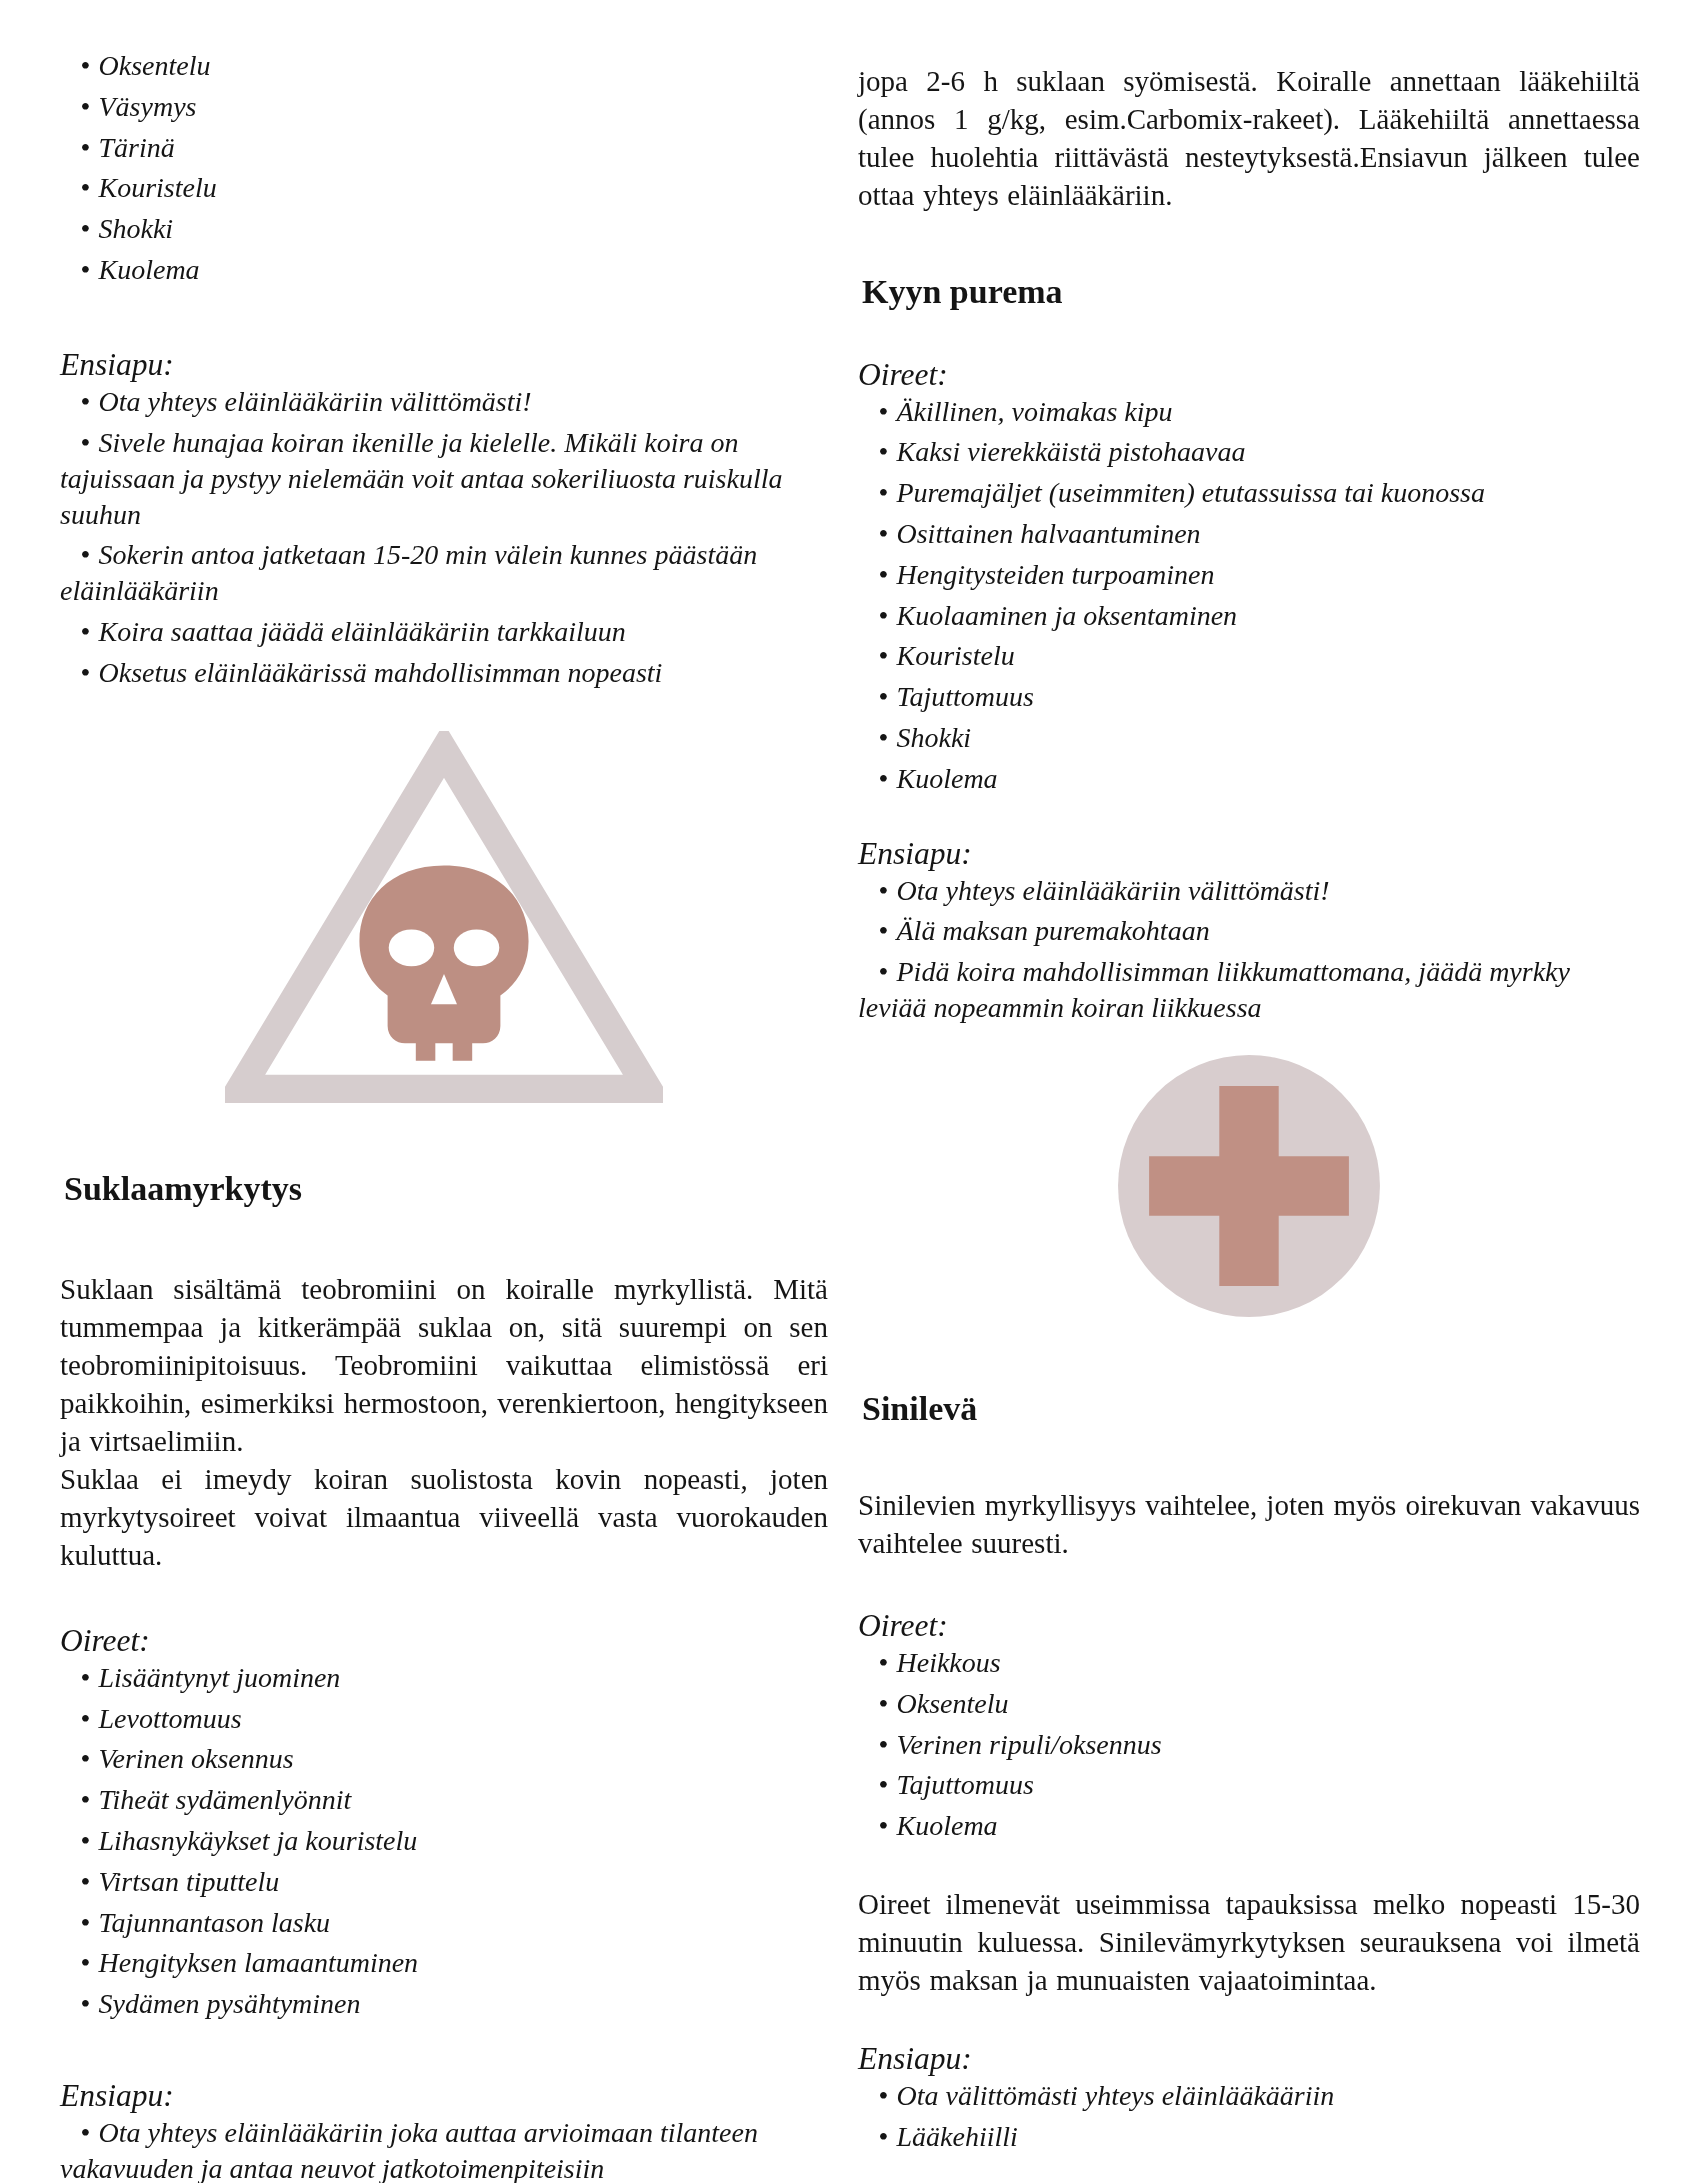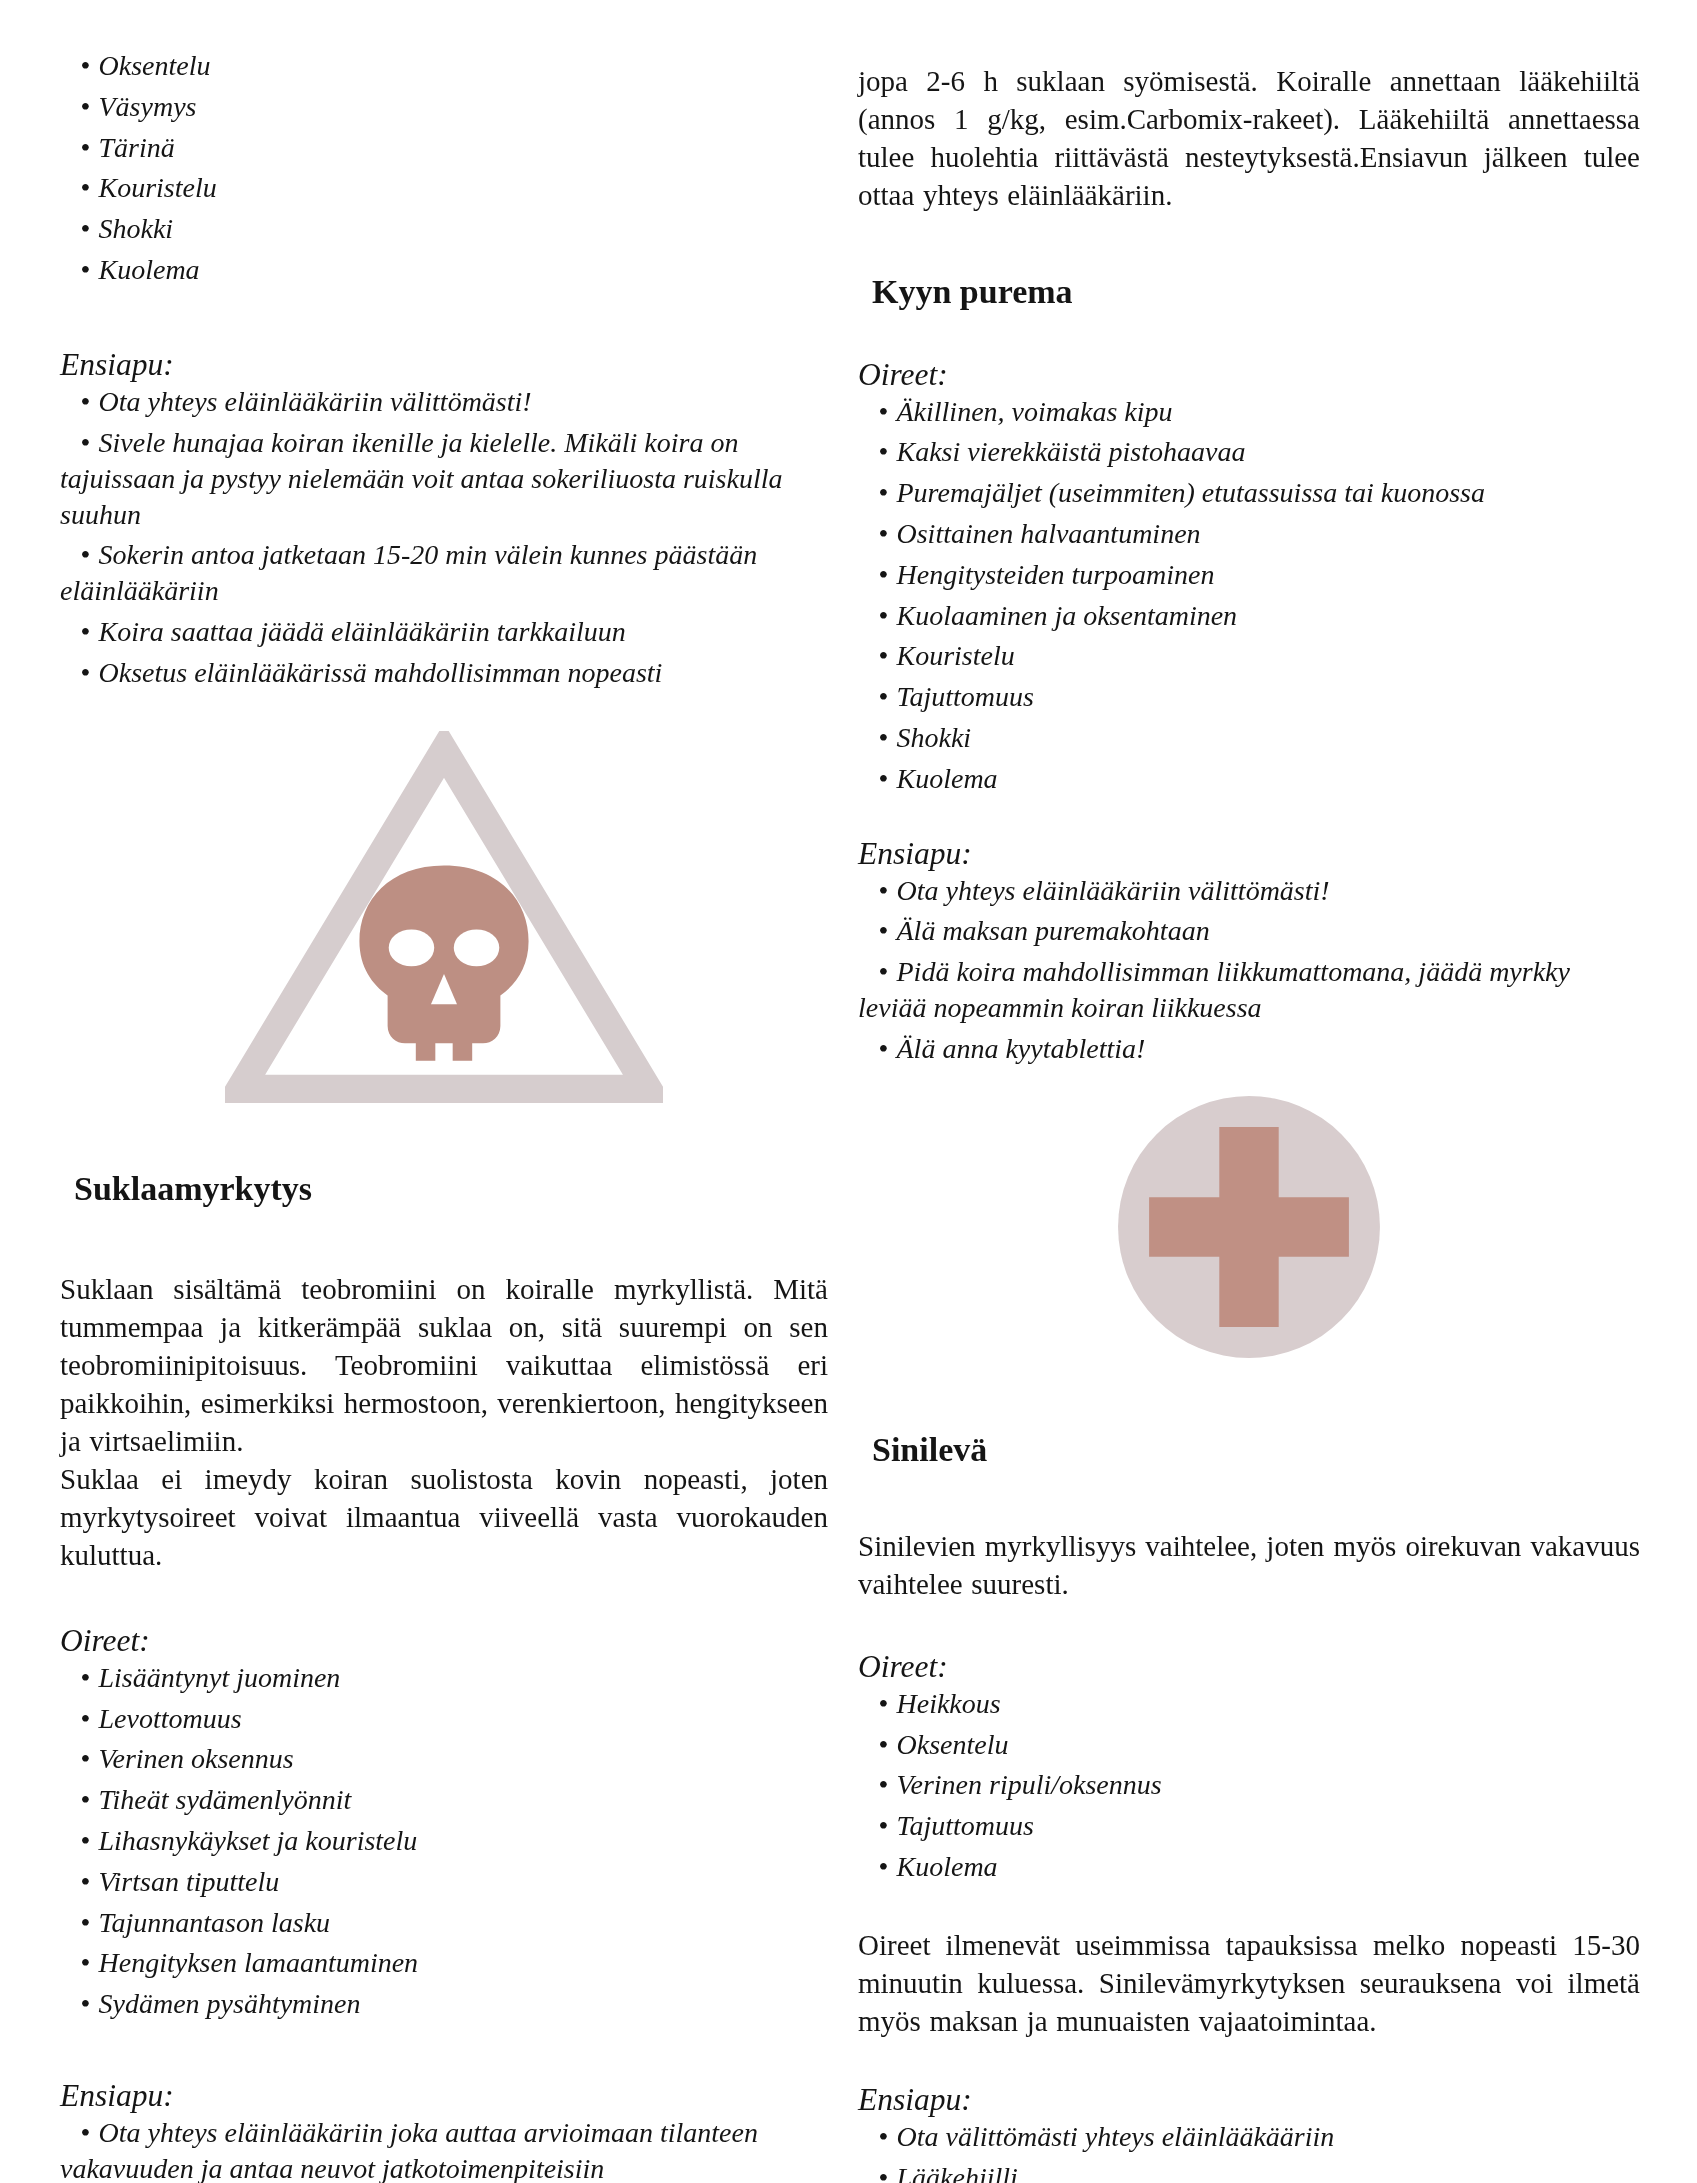--- a/index.html
+++ b/index.html
@@ -11,21 +11,21 @@
   }
   .col { position:absolute; top:48px; }
   .col-left  { left:60px;  width:768px; }
   .col-right { left:858px; width:782px; }
 
   .body-par {
     font-size:29px; line-height:38px; text-align:justify;
     margin:0; word-spacing:1.4px;
   }
   .section-title {
-    font-size:34px; font-weight:bold; margin:14px; line-height:1.15;
+    font-size:34px; font-weight:bold; margin:4px; line-height:1.15;
   }
   .label {
     font-size:31.5px; margin:0; line-height:1.2;font-style:italic;
   }
   ul.blist {
     list-style:none; margin:0; padding:0;
     font-style:italic; font-size:28px;
   }
   ul.blist li {
     line-height:36px; text-indent:20.5px; margin:0 0 4.8px 0;
@@ -122,21 +122,20 @@
         <li><span class="bl">•</span><span class="bt">Shokki</span></li>
         <li><span class="bl">•</span><span class="bt">Kuolema</span></li>
       </ul>
 
     <div class="label mt-55">Ensiapu:</div>
 
     <ul class="blist mt-20">
         <li><span class="bl">•</span><span class="bt">Ota yhteys eläinlääkäriin välittömästi!</span></li>
         <li><span class="bl">•</span><span class="bt">Älä maksan puremakohtaan</span></li>
         <li><span class="bl">•</span><span class="bt">Pidä koira mahdollisimman liikkumattomana, jäädä myrkky leviää nopeammin koiran liikkuessa</span></li>
-        <li><span class="bl">•</span><span class="bt">Älä anna kyytablettia!</span></li>
       </ul>
 
     <svg class="firstaid-sign" width="270" height="270" viewBox="0 0 200 200" aria-hidden="true">
       <circle cx="100" cy="100" r="97" fill="#d8cdce"></circle>
       <path d="M78,26 L122,26 L122,78 L174,78 L174,122 L122,122 L122,174 L78,174 L78,122 L26,122 L26,78 L78,78 Z" fill="#c09084"></path>
     </svg>
 
     <h2 class="section-title mt-100">Sinilevä</h2>
 
     <p class="body-par mt-85">Sinilevien myrkyllisyys vaihtelee, joten myös oirekuvan vakavuus vaihtelee suuresti.</p>

